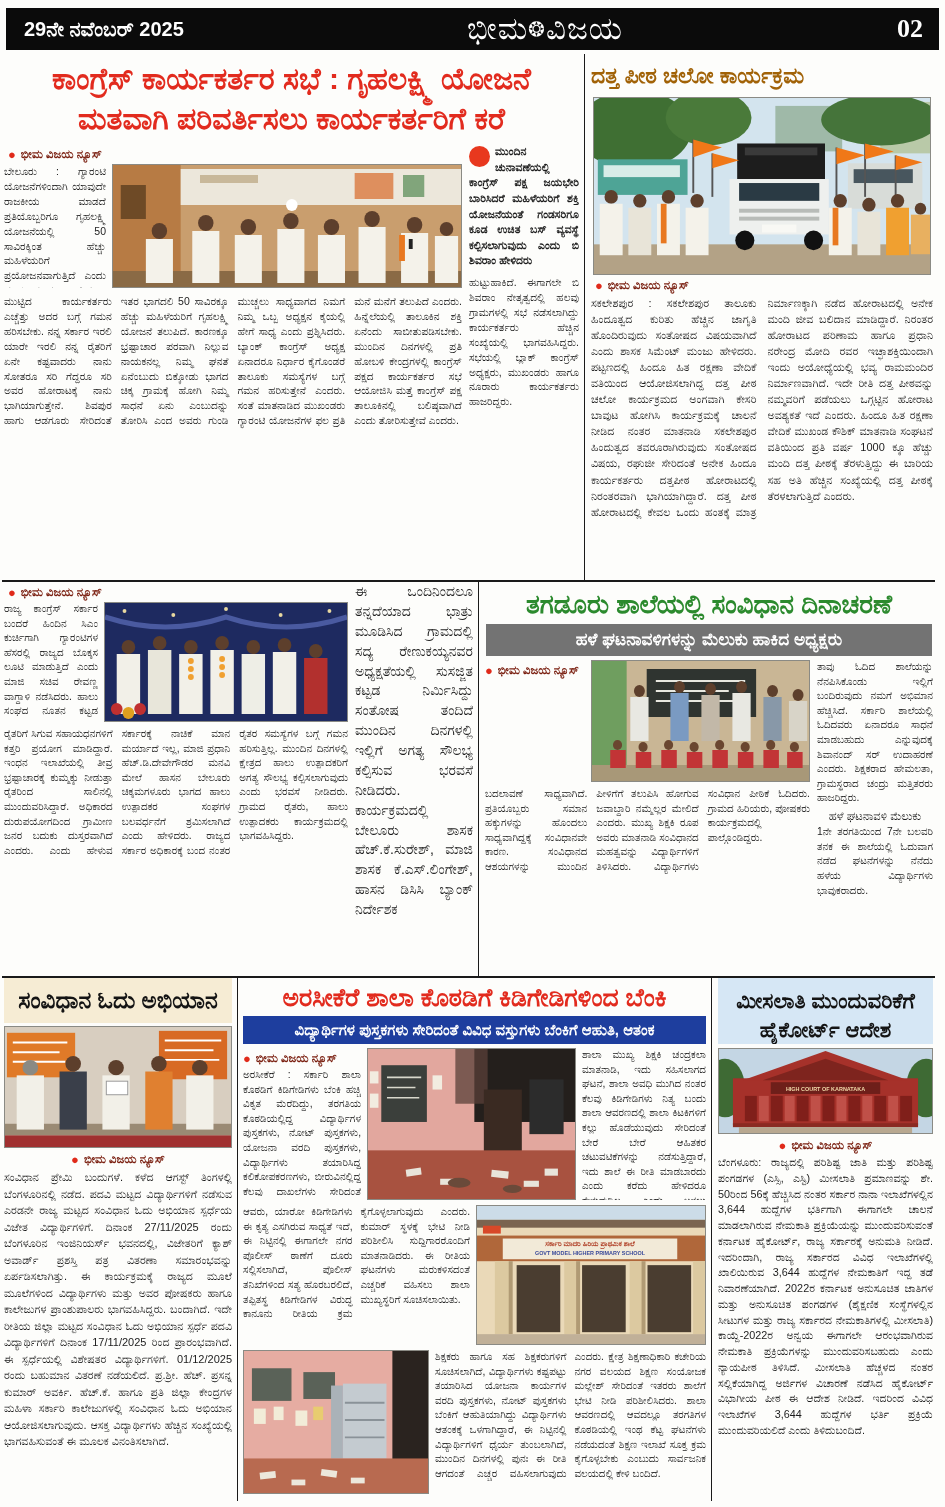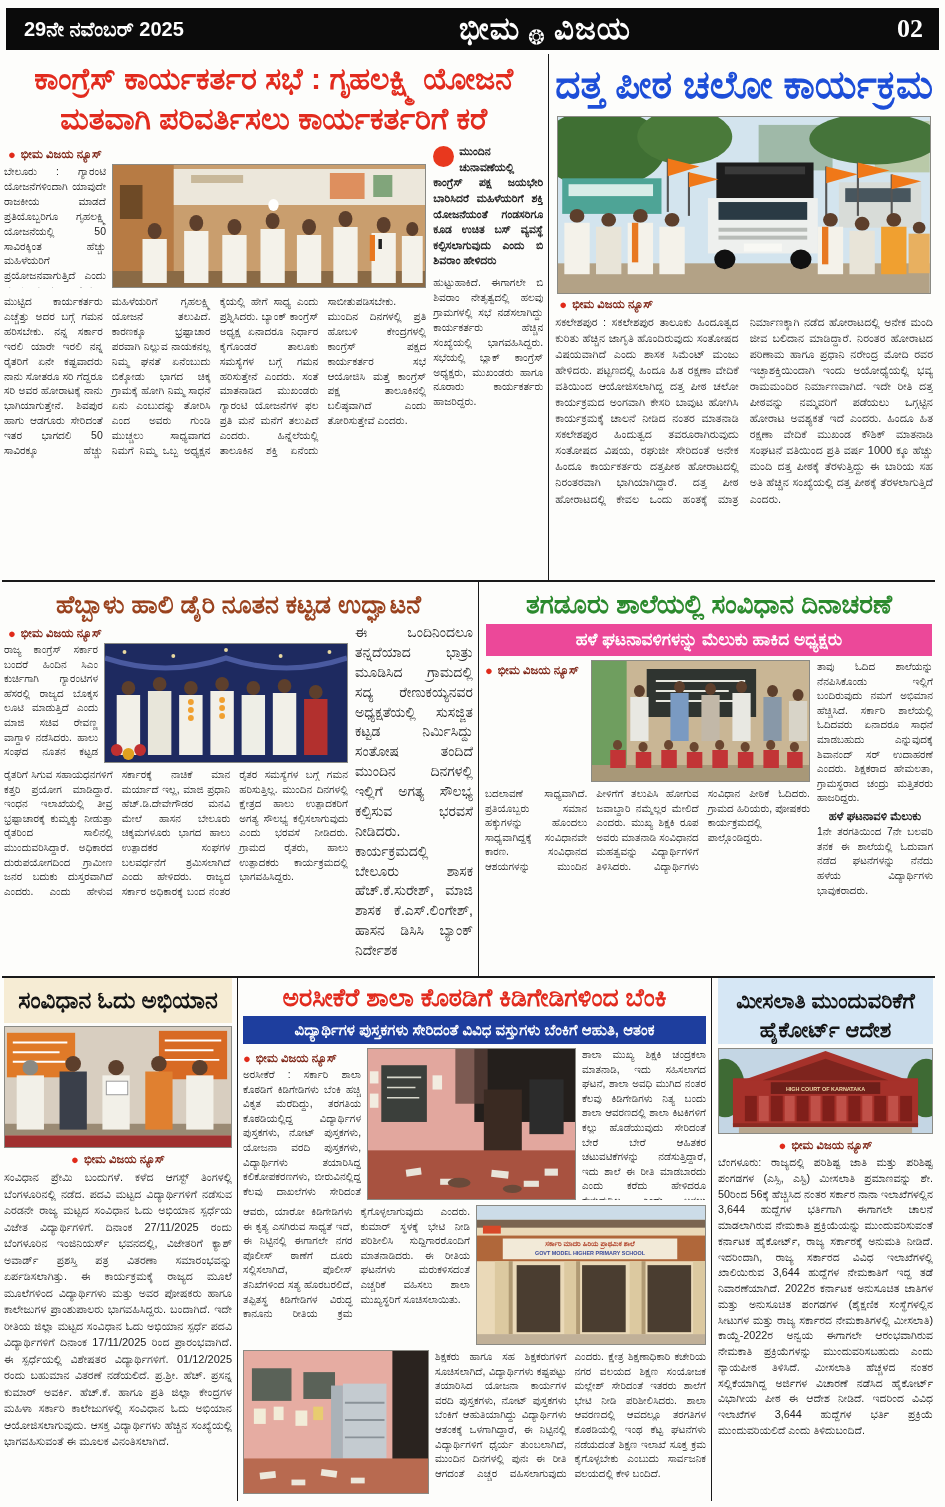--- a/index.html
+++ b/index.html
@@ -4,22 +4,22 @@
 <style>
   * { margin:0; padding:0; box-sizing:border-box; }
   body { background:#d8d8d4; font-family:"Liberation Sans","DejaVu Sans",sans-serif; }
   .page { position:relative; width:945px; height:1507px; margin:0 auto; background:#fdfdfb;
           color:#1c1c1c; overflow:hidden; }
 
   
   .masthead { position:absolute; top:8px; left:6px; width:933px; height:42px; background:#0b0b0b;
               display:flex; align-items:center; color:#fff; }
   .mh-date { padding-left:18px; font-size:20px; font-weight:bold; width:255px; }
-  .mh-title { flex:1; text-align:center; font-size:31px; font-weight:bold; letter-spacing:1px;
-              display:flex; align-items:flex-end; justify-content:center; gap:8px; }
+  .mh-title { flex:1; text-align:center; font-size:31px; font-weight:normal; letter-spacing:1px;
+              display:flex; align-items:center; justify-content:center; gap:0; }
   .mh-emblem { font-size:20px; line-height:1; }
   .mh-page { width:110px; text-align:right; padding-right:16px; font-family:"Liberation Serif","DejaVu Serif",serif;
              font-size:26px; font-weight:bold; }
 
   
   .row { position:absolute; left:2px; width:933px; display:flex; }
   .row1 { top:54px;  height:528px; border-bottom:2px solid #1a1a1a; }
   .row2 { top:582px; height:396px; border-bottom:2px solid #1a1a1a; }
   .row3 { top:978px; height:523px; }
   .r1-left  { width:583px; border-right:1.5px solid #1a1a1a; padding:0 5px 0 2px; }
@@ -47,50 +47,50 @@
   .a1-media { display:flex; gap:6px; height:124px; }
   .a1-lead  { width:102px; font-size:10.5px; }
   .a1-photo { flex:1; height:124px; }
   .a1-body  { margin-top:6px; column-count:4; column-gap:9px; font-size:10.5px; height:300px; }
   .a1-quotecol { width:110px; overflow:hidden; height:430px; }
   .a1-quote { font-size:10.8px; font-weight:bold; line-height:1.45; text-align:justify; }
   .q-disc { width:21px; height:21px; border-radius:50%; background:#e8381e; float:left; margin:2px 5px 2px 0; }
   .a1-tail { font-size:10.5px; margin-top:6px; }
 
   
-  .a2-headline { color:#1d4ed8; font-size:39px; font-weight:bold; text-align:left;
+  .a2-headline { color:#a16207; font-size:22px; font-weight:bold; text-align:left;
                  padding:9px 0 6px; white-space:nowrap; overflow:hidden; }
   .a2-photo { height:178px; margin:2px 2px 0; }
   .a2-body { column-count:2; column-gap:11px; font-size:11px; line-height:1.46; height:252px; }
 
   
   .a3-headline { color:#9a431f; font-size:25px; font-weight:bold; text-align:center;
                  padding:8px 0 3px; white-space:nowrap; overflow:hidden; }
   .a3-content { display:flex; gap:7px; }
   .a3-main { flex:1; }
   .a3-media { display:flex; gap:6px; height:120px; }
   .a3-left { width:94px; font-size:10.3px; }
   .a3-photo { flex:1; height:120px; }
   .a3-body { margin-top:5px; column-count:3; column-gap:9px; font-size:10.3px; height:190px; }
   .a3-rightcol { width:118px; font-size:14px; height:340px; overflow:hidden; }
 
   
   .a4-headline { color:#2c8a2e; font-size:26px; font-weight:bold; text-align:center;
                  padding:7px 0 4px; white-space:nowrap; overflow:hidden; }
-  .a4-subbar { background:#ec4899; color:#fff; font-size:17px; font-weight:bold; text-align:center;
+  .a4-subbar { background:#737373; color:#fff; font-size:17px; font-weight:bold; text-align:center;
                padding:6px 4px; margin:0 1px; }
   .a4-content { display:flex; gap:7px; margin-top:4px; }
   .a4-main { flex:1; }
   .a4-media { display:flex; gap:6px; }
   .a4-leftcol { width:100px; }
   .a4-lead { font-size:10.3px; }
   .a4-photo { flex:1; height:122px; }
   .a4-body { margin-top:5px; column-count:3; column-gap:9px; font-size:10.3px; height:160px; }
   .a4-rightcol { width:116px; font-size:10.3px; height:292px; overflow:hidden; }
-  .inline-subhead { font-weight:bold; font-size:11.5px; margin:4px 0 2px; text-align:center; }
+  .inline-subhead { font-weight:normal; font-size:11.5px; margin:4px 0 2px; text-align:center; }
 
   
   .a5-headline { background:#f6ecd4; color:#141414; font-size:23px; font-weight:bold;
                  text-align:center; padding:9px 2px; white-space:nowrap; overflow:hidden; }
   .a5-photo { height:122px; margin-top:3px; }
   .a5-body { font-size:11px; line-height:1.5; height:330px; }
 
   
   .a6-headline { color:#e22b1e; font-size:25px; font-weight:bold; text-align:center;
                  padding:5px 0 3px; white-space:nowrap; overflow:hidden; }
@@ -251,21 +251,20 @@
         <span class="dot">●</span>
         <span>ಭೀಮ ವಿಜಯ ನ್ಯೂಸ್</span>
       </div>
       <div class="a2-body bodytxt">ಸಕಲೇಶಪುರ : ಸಕಲೇಶಪುರ ತಾಲೂಕು ಹಿಂದೂತ್ವದ ಕುರಿತು ಹೆಚ್ಚಿನ ಜಾಗೃತಿ ಹೊಂದಿರುವುದು ಸಂತೋಷದ ವಿಷಯವಾಗಿದೆ ಎಂದು ಶಾಸಕ ಸಿಮೆಂಟ್ ಮಂಜು ಹೇಳಿದರು. ಪಟ್ಟಣದಲ್ಲಿ ಹಿಂದೂ ಹಿತ ರಕ್ಷಣಾ ವೇದಿಕೆ ವತಿಯಿಂದ ಆಯೋಜಿಸಲಾಗಿದ್ದ ದತ್ತ ಪೀಠ ಚಲೋ ಕಾರ್ಯಕ್ರಮದ ಅಂಗವಾಗಿ ಕೇಸರಿ ಬಾವುಟ ಹೋಗಿಸಿ ಕಾರ್ಯಕ್ರಮಕ್ಕೆ ಚಾಲನೆ ನೀಡಿದ ನಂತರ ಮಾತನಾಡಿ ಸಕಲೇಶಪುರ ಹಿಂದುತ್ವದ ತವರೂರಾಗಿರುವುದು ಸಂತೋಷದ ವಿಷಯ, ರಘುಜೀ ಸೇರಿದಂತೆ ಅನೇಕ ಹಿಂದೂ ಕಾರ್ಯಕರ್ತರು ದತ್ತಪೀಠ ಹೋರಾಟದಲ್ಲಿ ನಿರಂತರವಾಗಿ ಭಾಗಿಯಾಗಿದ್ದಾರೆ. ದತ್ತ ಪೀಠ ಹೋರಾಟದಲ್ಲಿ ಕೇವಲ ಒಂದು ಹಂತಕ್ಕೆ ಮಾತ್ರ ನಿರ್ಮಾಣಕ್ಕಾಗಿ ನಡೆದ ಹೋರಾಟದಲ್ಲಿ ಅನೇಕ ಮಂದಿ ಜೀವ ಬಲಿದಾನ ಮಾಡಿದ್ದಾರೆ. ನಿರಂತರ ಹೋರಾಟದ ಪರಿಣಾಮ ಹಾಗೂ ಪ್ರಧಾನಿ ನರೇಂದ್ರ ಮೋದಿ ರವರ ಇಚ್ಛಾಶಕ್ತಿಯಿಂದಾಗಿ ಇಂದು ಅಯೋಧ್ಯೆಯಲ್ಲಿ ಭವ್ಯ ರಾಮಮಂದಿರ ನಿರ್ಮಾಣವಾಗಿದೆ. ಇದೇ ರೀತಿ ದತ್ತ ಪೀಠವನ್ನು ನಮ್ಮವರಿಗೆ ಪಡೆಯಲು ಒಗ್ಗಟ್ಟಿನ ಹೋರಾಟ ಅವಶ್ಯಕತೆ ಇದೆ ಎಂದರು. ಹಿಂದೂ ಹಿತ ರಕ್ಷಣಾ ವೇದಿಕೆ ಮುಖಂಡ ಕೌಶಿಕ್ ಮಾತನಾಡಿ ಸಂಘಟನೆ ವತಿಯಿಂದ ಪ್ರತಿ ವರ್ಷ 1000 ಕ್ಕೂ ಹೆಚ್ಚು ಮಂದಿ ದತ್ತ ಪೀಠಕ್ಕೆ ತೆರಳುತ್ತಿದ್ದು ಈ ಬಾರಿಯ ಸಹ ಅತಿ ಹೆಚ್ಚಿನ ಸಂಖ್ಯೆಯಲ್ಲಿ ದತ್ತ ಪೀಠಕ್ಕೆ ತೆರಳಲಾಗುತ್ತಿದೆ ಎಂದರು.</div>
     </div>
   </div>
 
   <div class="row row2">
 
     <div class="r2-left">
-      <div class="a3-headline">ಹೆಬ್ಬಾಳು ಹಾಲಿ ಡೈರಿ ನೂತನ ಕಟ್ಟಡ ಉದ್ಘಾಟನೆ</div>
       <div class="a3-content">
         <div class="a3-main">
           <div class="byline">
             <span class="dot">●</span>
             <span>ಭೀಮ ವಿಜಯ ನ್ಯೂಸ್</span>
           </div>
           <div class="a3-media">
             <div class="a3-left bodytxt">ರಾಜ್ಯ ಕಾಂಗ್ರೆಸ್ ಸರ್ಕಾರ ಬಂದರೆ ಹಿಂದಿನ ಸಿಎಂ ಕುರ್ಚಿಗಾಗಿ ಗ್ಯಾರಂಟಿಗಳ ಹೆಸರಲ್ಲಿ ರಾಜ್ಯದ ಬೊಕ್ಕಸ ಲೂಟಿ ಮಾಡುತ್ತಿದೆ ಎಂದು ಮಾಜಿ ಸಚಿವ ರೇವಣ್ಣ ವಾಗ್ದಾಳಿ ನಡೆಸಿದರು. ಹಾಲು ಸಂಘದ ನೂತನ ಕಟ್ಟಡ ಉದ್ಘಾಟನೆ ವೇಳೆ ಮಾತನಾಡಿದರು.</div>
             <div class="a3-photo photo">
               <svg viewBox="0 0 248 118" preserveAspectRatio="none" aria-hidden="true">

